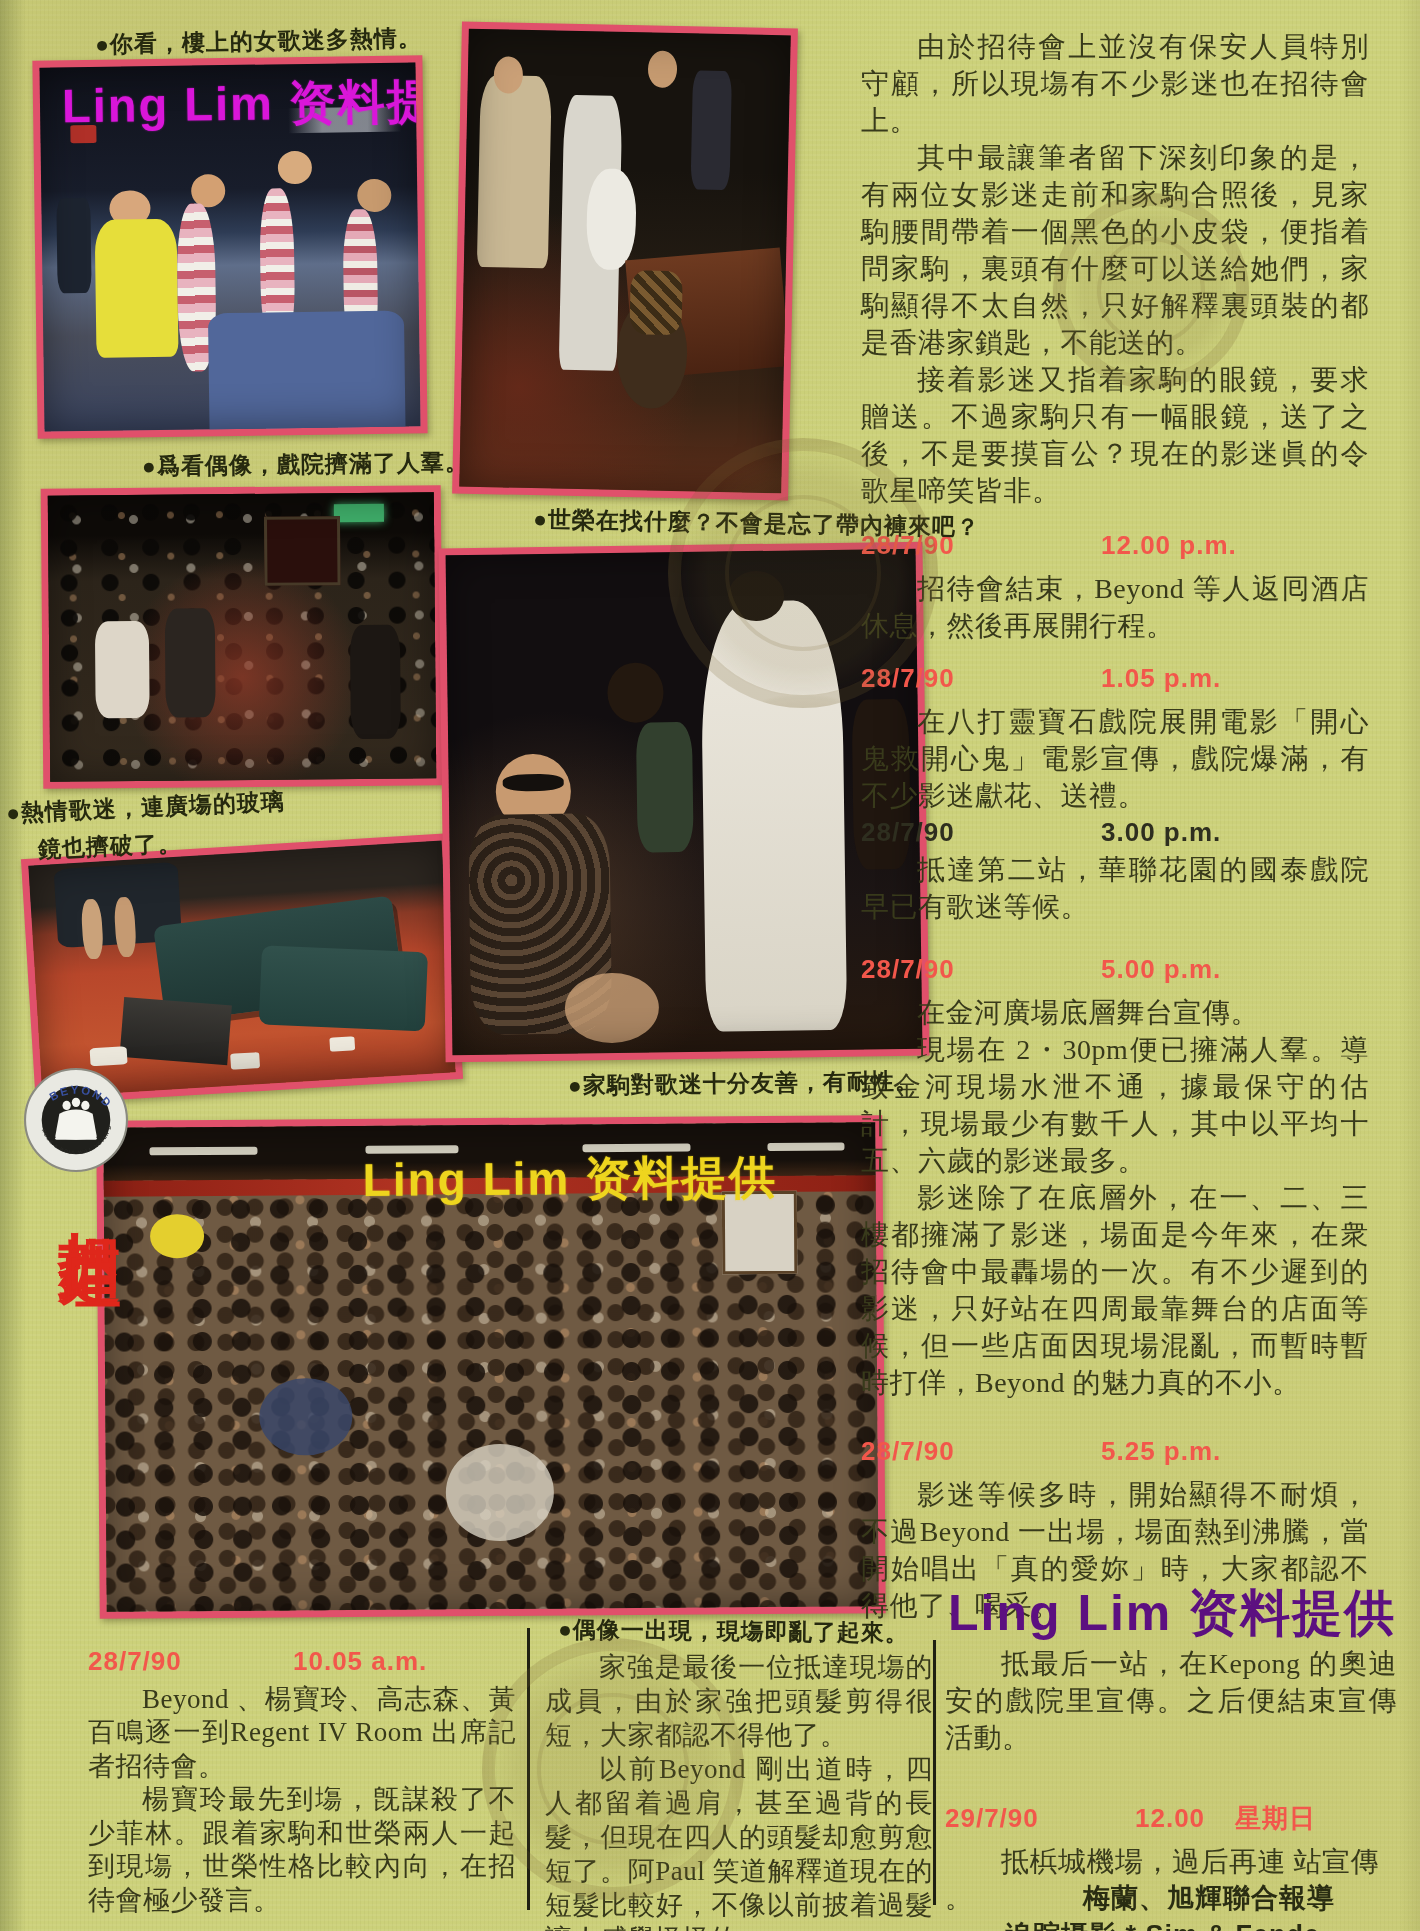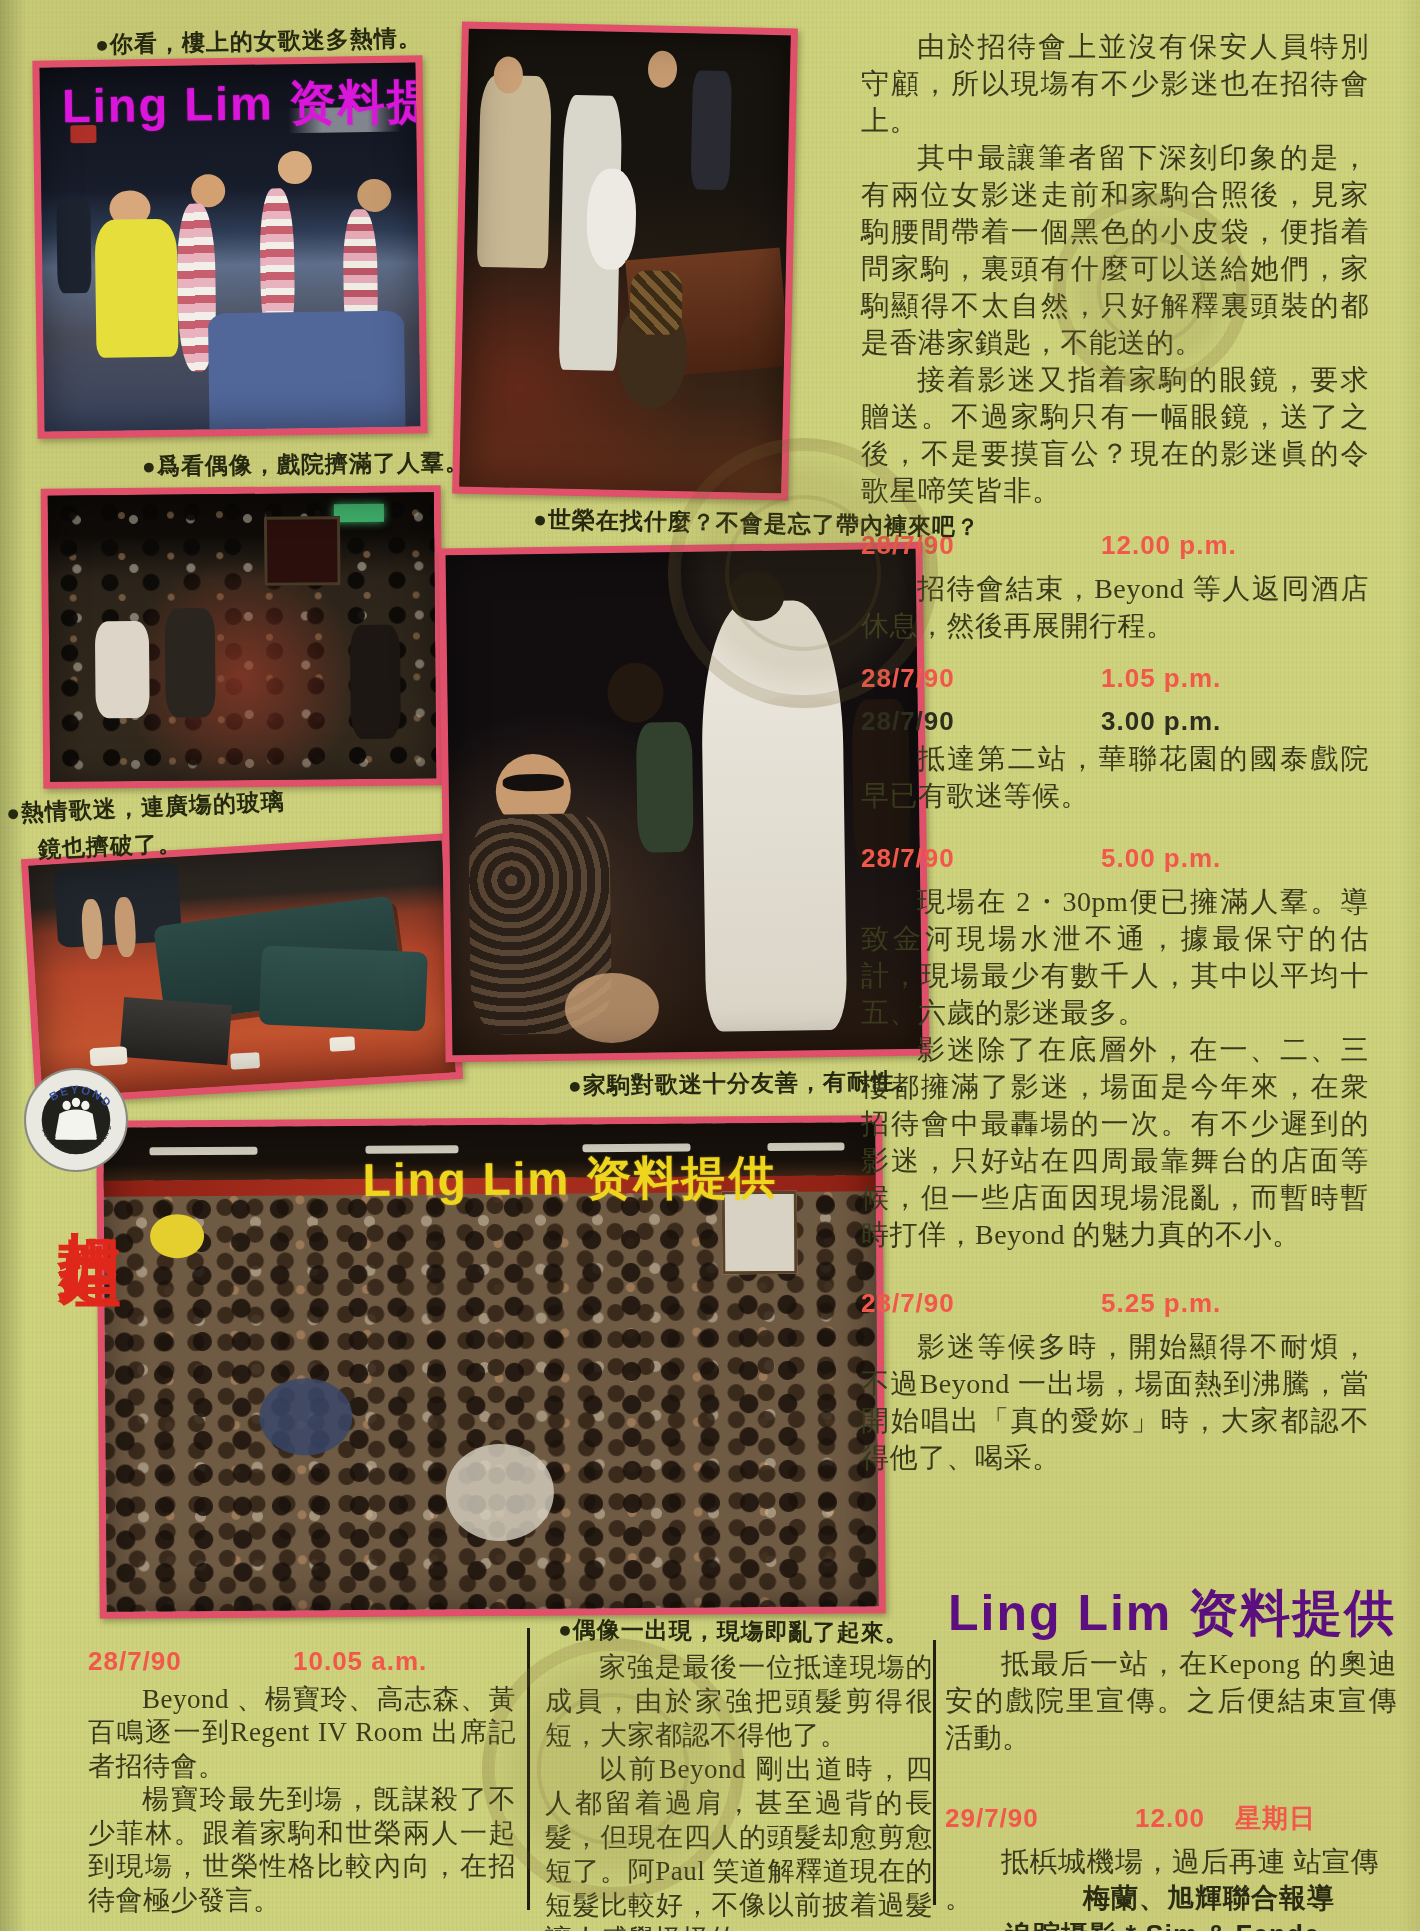--- a/index.html
+++ b/index.html
@@ -220,29 +220,31 @@
     <p>接着影迷又指着家駒的眼鏡，要求贈送。不過家駒只有一幅眼鏡，送了之後，不是要摸盲公？現在的影迷眞的令歌星啼笑皆非。</p>
     <div class="ts" style="margin-top:18px;margin-bottom:6px;">
       <span class="d">28/7/90</span>
       <span class="t">12.00 p.m.</span>
     </div>
     <p>招待會結束，Beyond 等人返囘酒店休息，然後再展開行程。</p>
     <div class="ts" style="margin-top:16px;margin-bottom:6px;">
       <span class="d">28/7/90</span>
       <span class="t">1.05 p.m.</span>
     </div>
+    <p>在八打靈寶石戲院展開電影「開心鬼救開心鬼」電影宣傳，戲院爆滿，有不少影迷獻花、送禮。</p>
     <div class="ts black">
       <span class="d">28/7/90</span>
       <span class="t">3.00 p.m.</span>
     </div>
     <p>抵達第二站，華聯花園的國泰戲院早已有歌迷等候。</p>
     <div class="ts" style="margin-top:26px;margin-bottom:6px;">
       <span class="d">28/7/90</span>
       <span class="t">5.00 p.m.</span>
     </div>
+    <p>在金河廣場底層舞台宣傳。</p>
     <p>現場在 2・30pm便已擁滿人羣。導致金河現場水泄不通，據最保守的估計，現場最少有數千人，其中以平均十五、六歲的影迷最多。</p>
     <p>影迷除了在底層外，在一、二、三樓都擁滿了影迷，場面是今年來，在衆招待會中最轟場的一次。有不少遲到的影迷，只好站在四周最靠舞台的店面等候，但一些店面因現場混亂，而暫時暫時打佯，Beyond 的魅力真的不小。</p>
     <div class="ts" style="margin-top:32px;margin-bottom:6px;">
       <span class="d">28/7/90</span>
       <span class="t">5.25 p.m.</span>
     </div>
     <p>影迷等候多時，開始顯得不耐煩，不過Beyond 一出場，場面熱到沸騰，當開始唱出「真的愛妳」時，大家都認不得他了、喝采。</p>
   </div>
 
   <div class="wm-purple" style="left:948px;top:1580px;">Ling Lim 资料提供</div>

